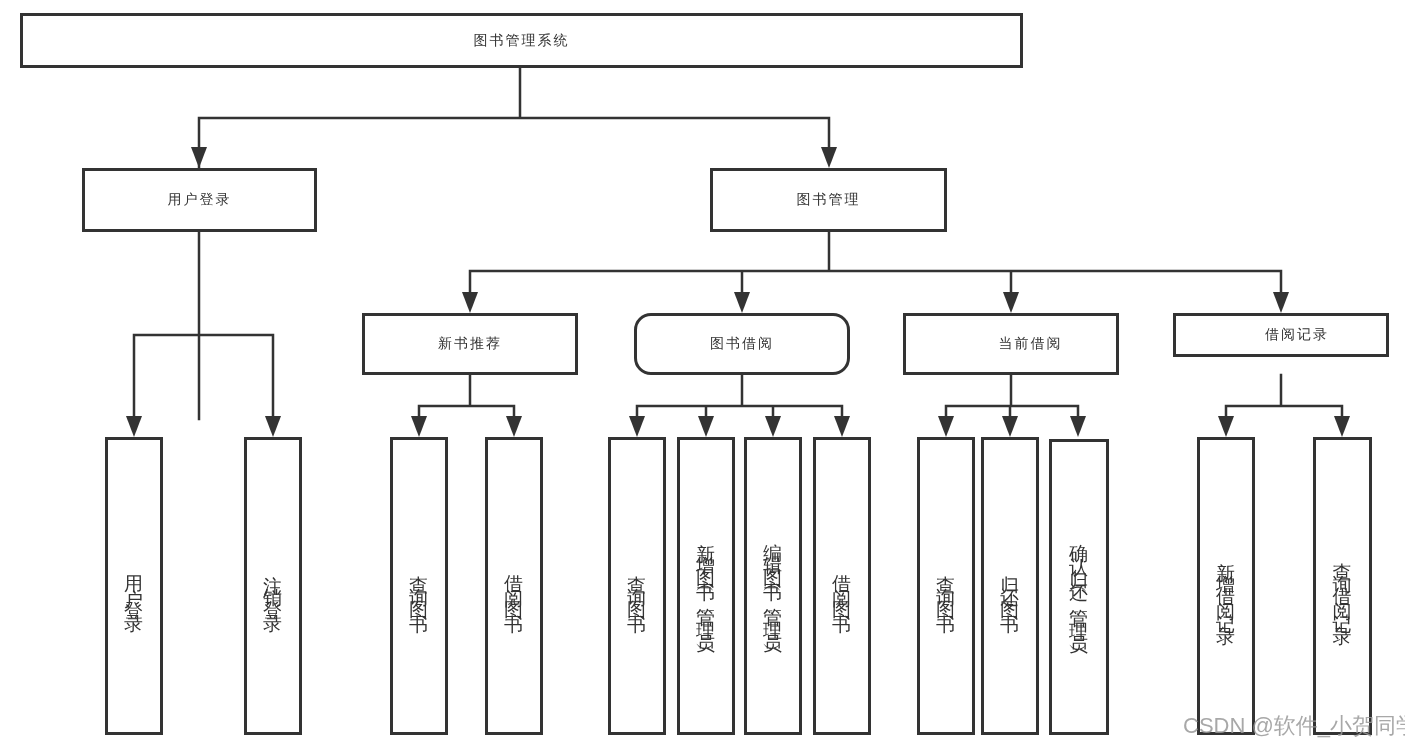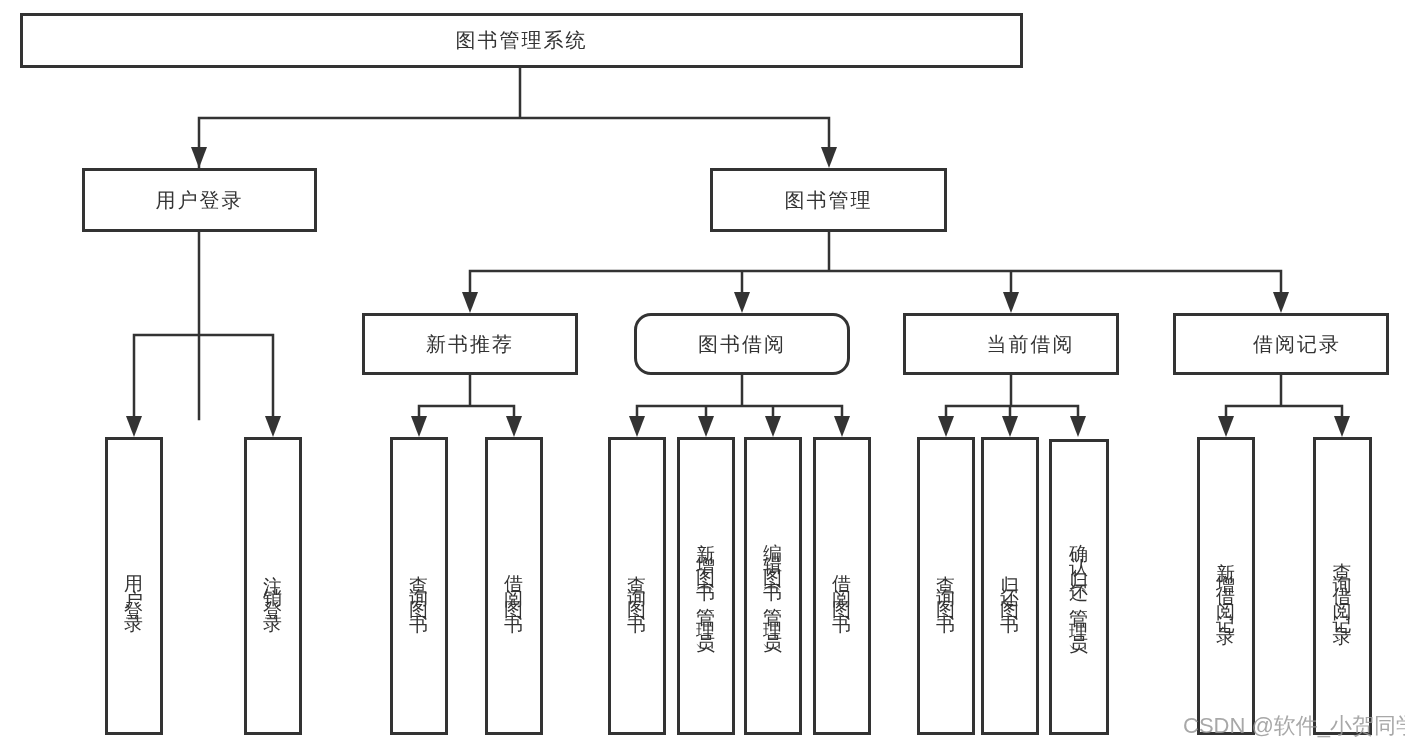--- a/index.html
+++ b/index.html
@@ -16,21 +16,21 @@
     box-sizing:border-box;
     border:3px solid #333333;
     background:#ffffff;
     display:flex;
     align-items:center;
     justify-content:center;
     z-index:2;
     color:#333333;
   }
   .box.h span{
-    font-size:20px;
+    font-size:14px;
     letter-spacing:2px;
     color:#333333;
   }
   .box.v span{
     writing-mode:vertical-rl;
     font-size:19px;
     letter-spacing:13px;
     color:#333333;
     line-height:1;
   }
@@ -103,21 +103,21 @@
 
   <div class="box h" style="left:362px;top:313px;width:216px;height:62px;">
     <span>新书推荐</span>
   </div>
   <div class="box h" style="left:634px;top:313px;width:216px;height:62px;border-radius:17px;">
     <span>图书借阅</span>
   </div>
   <div class="box h" style="left:903px;top:313px;width:216px;height:62px;padding-left:39px;">
     <span>当前借阅</span>
   </div>
-  <div class="box h" style="left:1173px;top:313px;width:216px;height:62px;padding-left:32px;">
+  <div class="box h" style="left:1173px;top:313px;width:216px;height:44px;padding-left:32px;">
     <span>借阅记录</span>
   </div>
 
   <div class="box v" style="left:105px;top:437px;width:58px;height:298px;">
     <span>用户登录</span>
   </div>
   <div class="box v" style="left:244px;top:437px;width:58px;height:298px;">
     <span>注销登录</span>
   </div>
 

